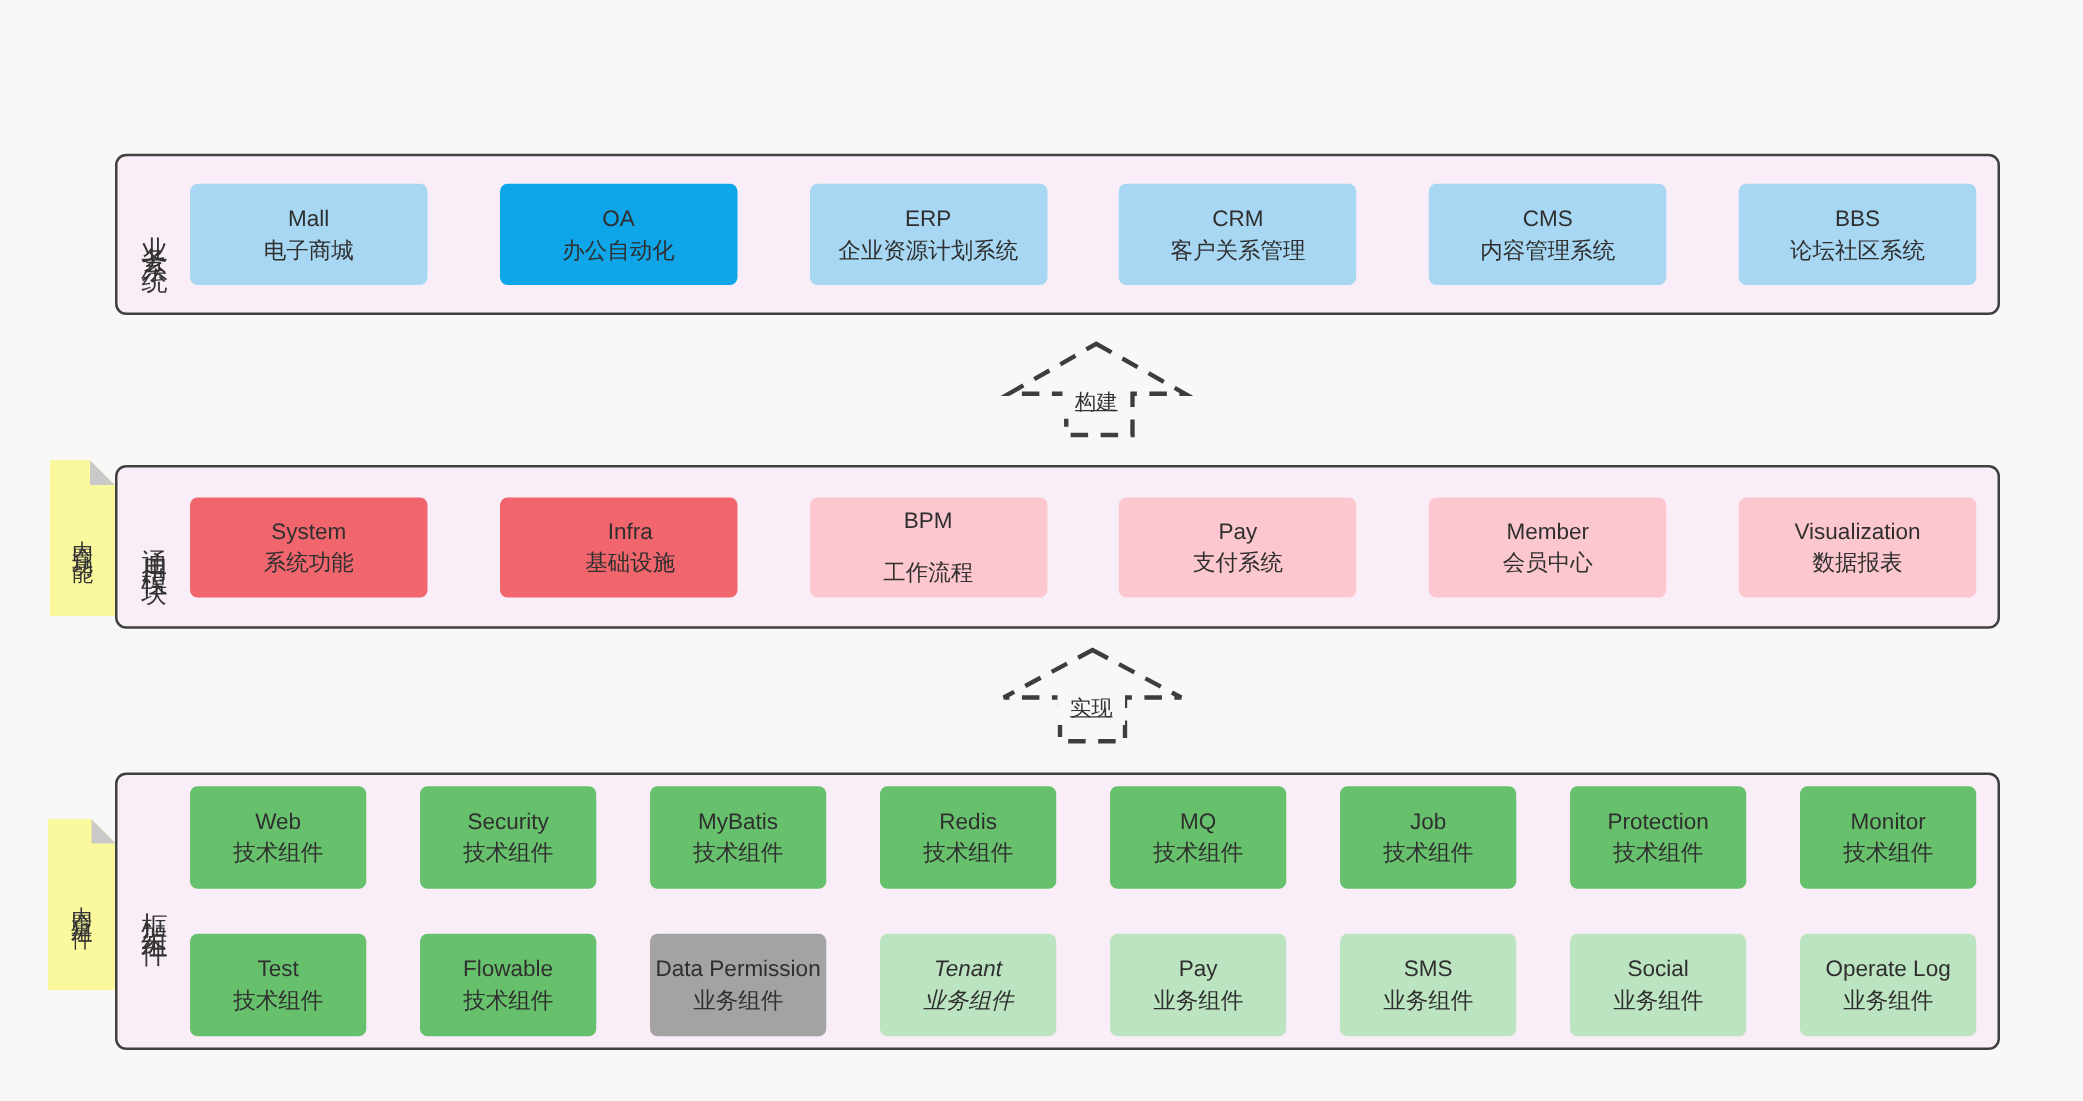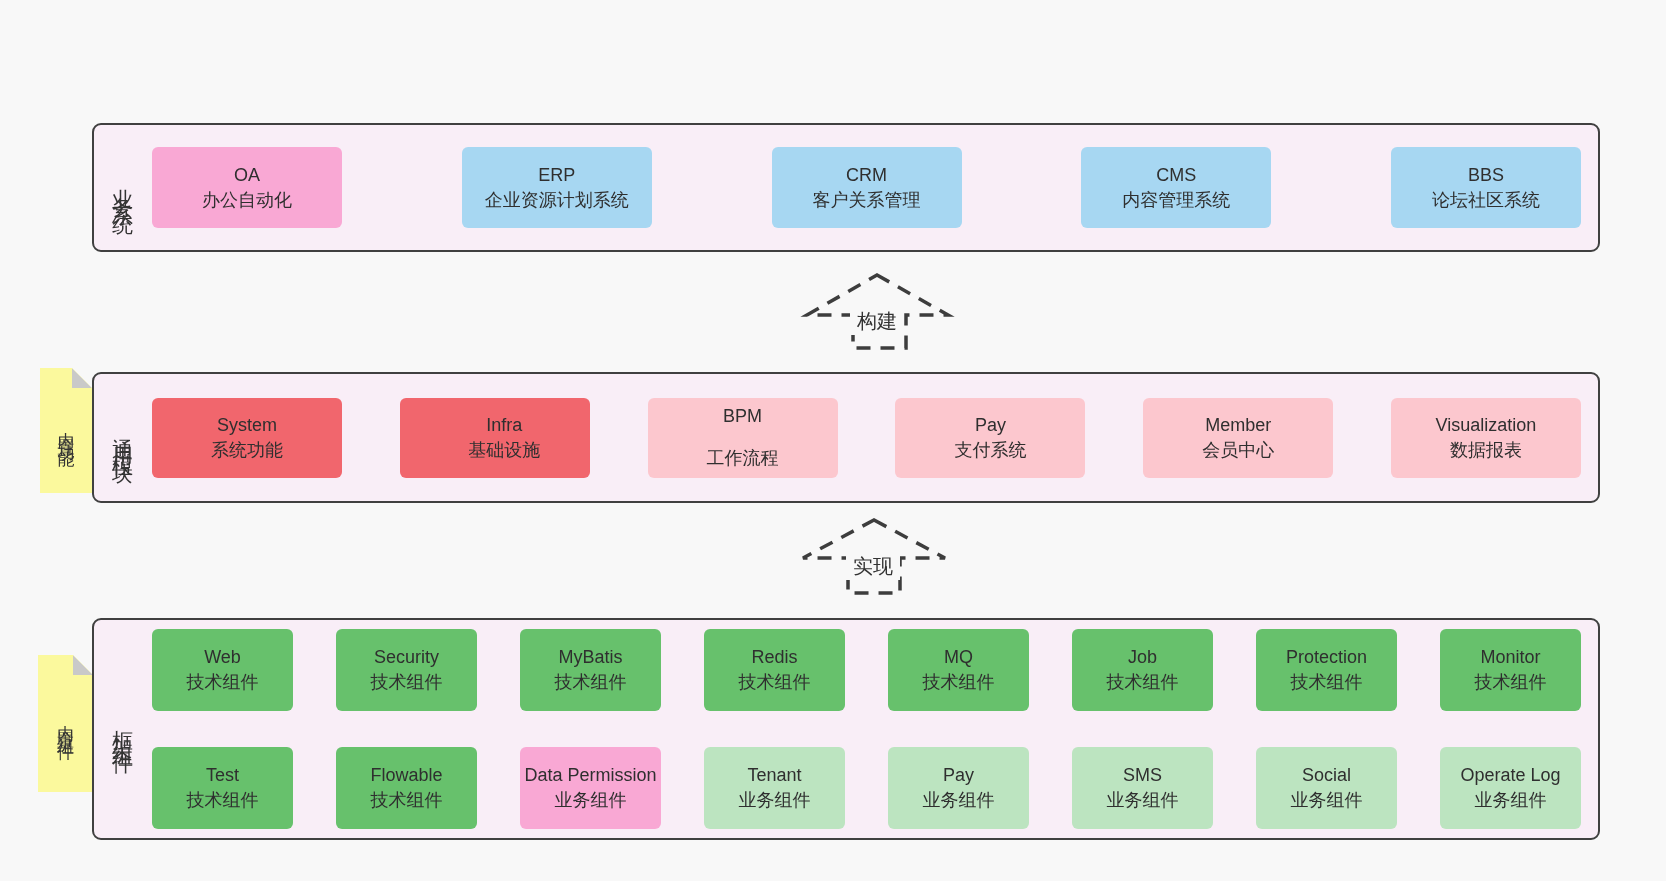--- a/index.html
+++ b/index.html
@@ -49,42 +49,46 @@
                font-size:17px;color:var(--ink);line-height:1;}
 
   
   .arrow{position:absolute;width:160px;height:88px;z-index:2;}
   .arrow-1{left:800px;top:268px;}
   .arrow-2{left:796px;top:513px;}
   .arrow svg{position:absolute;left:0;top:0;}
   .arrow path{fill:none;stroke:#3d3d3d;stroke-width:3.5;stroke-dasharray:14 10;}
   .arrow-label{position:absolute;left:50px;top:40px;width:54px;height:27px;
                background:var(--page-bg);display:flex;align-items:center;justify-content:center;
-               font-size:20px;color:var(--ink);}
+               font-size:17px;color:var(--ink);text-decoration:underline;}
 </style>
 </head>
 <body>
 
 <div class="canvas">
 
   <div class="sticky sticky-1">
     <div class="sticky-fold"></div>
     <div class="sticky-text">内置功能</div>
   </div>
   <div class="sticky sticky-2">
     <div class="sticky-fold"></div>
     <div class="sticky-text">内置组件</div>
   </div>
 
   <div class="panel panel-business">
     <div class="label-col">
       <div class="v-text">业务系统</div>
     </div>
     <div class="content">
-      <div class="box" style="background: #f9a8d4;">
+      <div class="box" style="background: rgb(167, 215, 242);">
+        <div>Mall</div>
+        <div>电子商城</div>
+      </div>
+      <div class="box" style="background: #0ea5e9;">
         <div>OA</div>
         <div>办公自动化</div>
       </div>
       <div class="box" style="background: rgb(167, 215, 242);">
         <div>ERP</div>
         <div>企业资源计划系统</div>
       </div>
       <div class="box" style="background: rgb(167, 215, 242);">
         <div>CRM</div>
         <div>客户关系管理</div>
@@ -187,25 +191,25 @@
       </div>
       <div class="box-row">
         <div class="box" style="background: rgb(103, 193, 108);">
           <div>Test</div>
           <div>技术组件</div>
         </div>
         <div class="box" style="background: rgb(103, 193, 108);">
           <div>Flowable</div>
           <div>技术组件</div>
         </div>
-        <div class="box" style="background: #f9a8d4;">
+        <div class="box" style="background: #a3a3a3;">
           <div>Data Permission</div>
           <div>业务组件</div>
         </div>
-        <div class="box" style="background: rgb(188, 228, 192);">
+        <div class="box" style="background: rgb(188, 228, 192); font-style: italic;">
           <div>Tenant</div>
           <div>业务组件</div>
         </div>
         <div class="box" style="background: rgb(188, 228, 192);">
           <div>Pay</div>
           <div>业务组件</div>
         </div>
         <div class="box" style="background: rgb(188, 228, 192);">
           <div>SMS</div>
           <div>业务组件</div>

